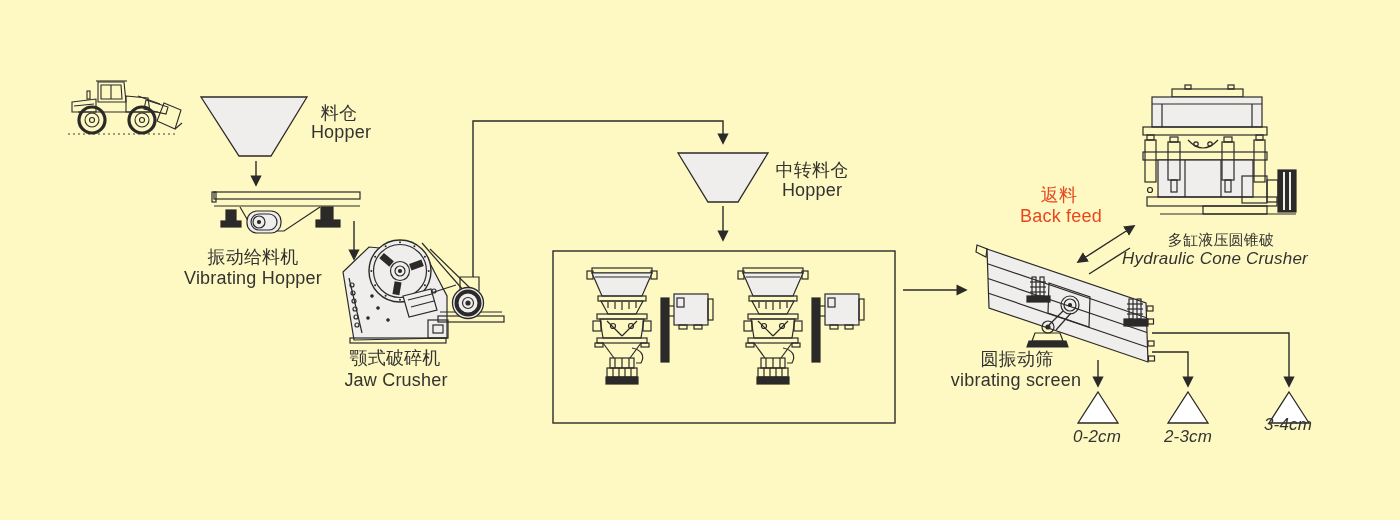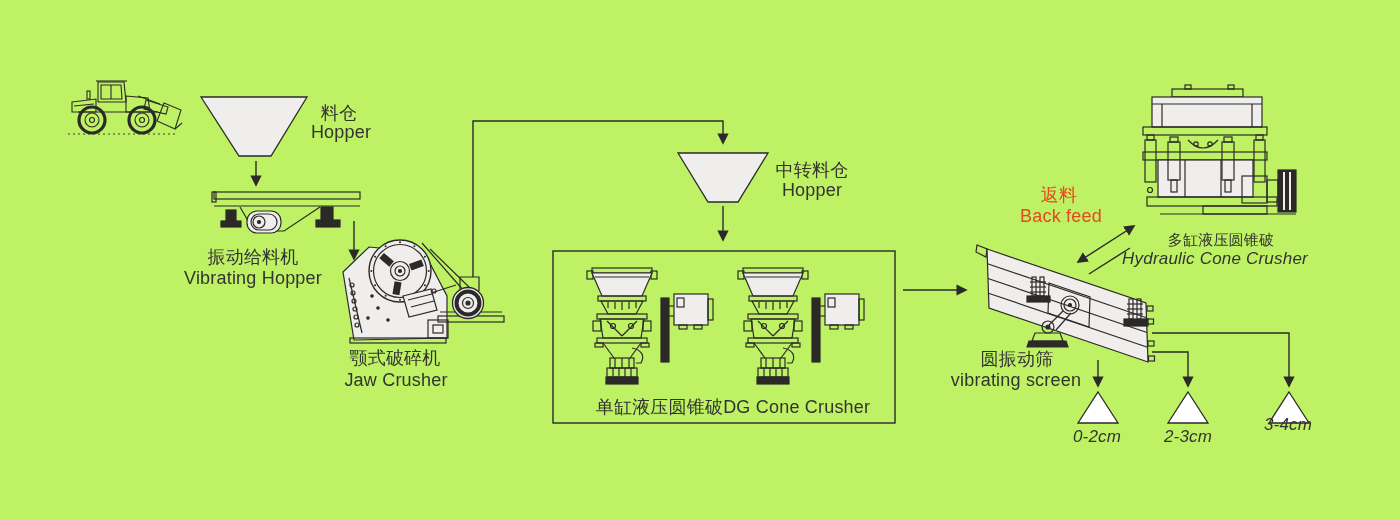--- a/index.html
+++ b/index.html
@@ -1,19 +1,19 @@
 <!DOCTYPE html>
 <html><head>
 <meta charset="utf-8">
 <style>
   html,body{margin:0;padding:0;}
   .canvas{
     position:relative;
     width:1400px;height:520px;
-    background:#bef264;
+    background:#fef9c3;
     font-family:"Liberation Sans","DejaVu Sans",sans-serif;
     overflow:hidden;
   }
   svg{position:absolute;left:0;top:0;}
   .label{
     position:absolute;
     transform:translateX(-50%);
     white-space:nowrap;
     color:#333331;
     font-size:18px;
@@ -289,21 +289,20 @@
 
 <div class="label" style="left:253px;top:248px">振动给料机</div>
 <div class="label" style="left:253px;top:269px">Vibrating Hopper</div>
 
 <div class="label" style="left:395px;top:349px">颚式破碎机</div>
 <div class="label" style="left:396px;top:371px">Jaw Crusher</div>
 
 <div class="label" style="left:812px;top:161px">中转料仓</div>
 <div class="label" style="left:812px;top:181px">Hopper</div>
 
-<div class="label" style="left:733px;top:398px">单缸液压圆锥破DG Cone Crusher</div>
 
 <div class="label" style="left:1017px;top:350px">圆振动筛</div>
 <div class="label" style="left:1016px;top:371px">vibrating screen</div>
 
 <div class="label s15" style="left:1221px;top:232px">多缸液压圆锥破</div>
 <div class="label s17" style="left:1215px;top:250px">Hydraulic Cone Crusher</div>
 
 <div class="label red" style="left:1059px;top:186px">返料</div>
 <div class="label red" style="left:1061px;top:207px">Back feed</div>
 

